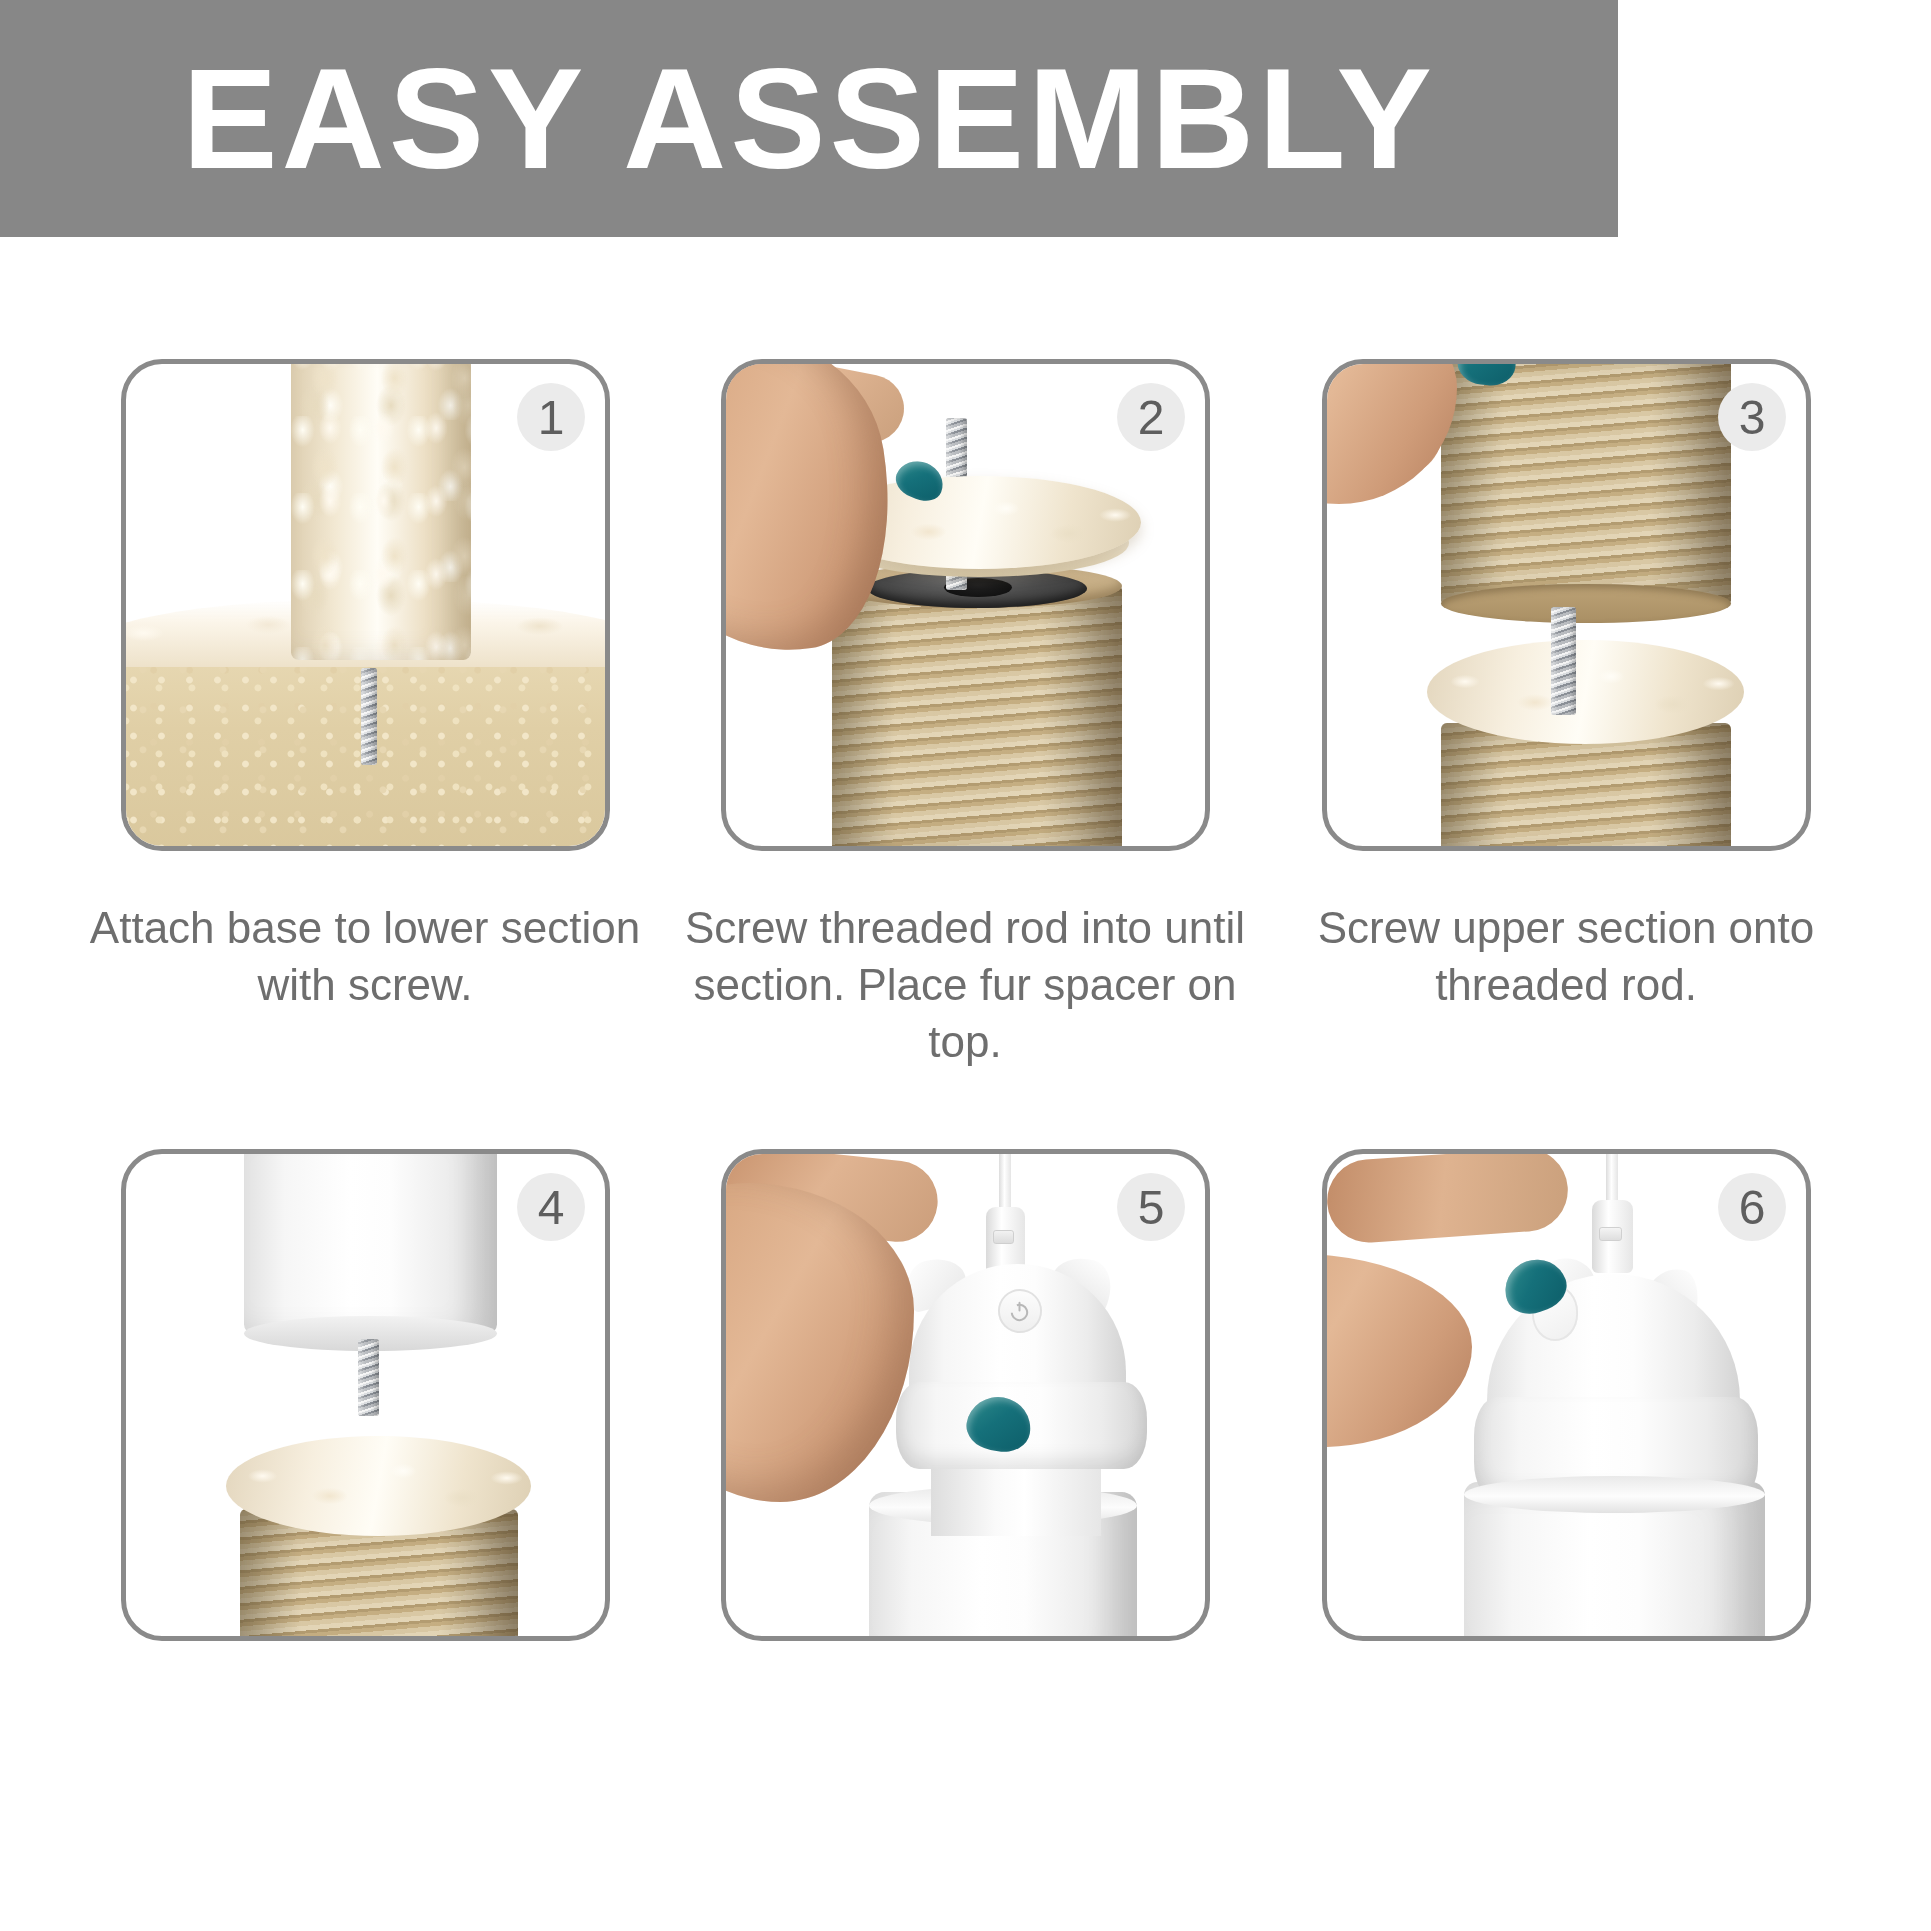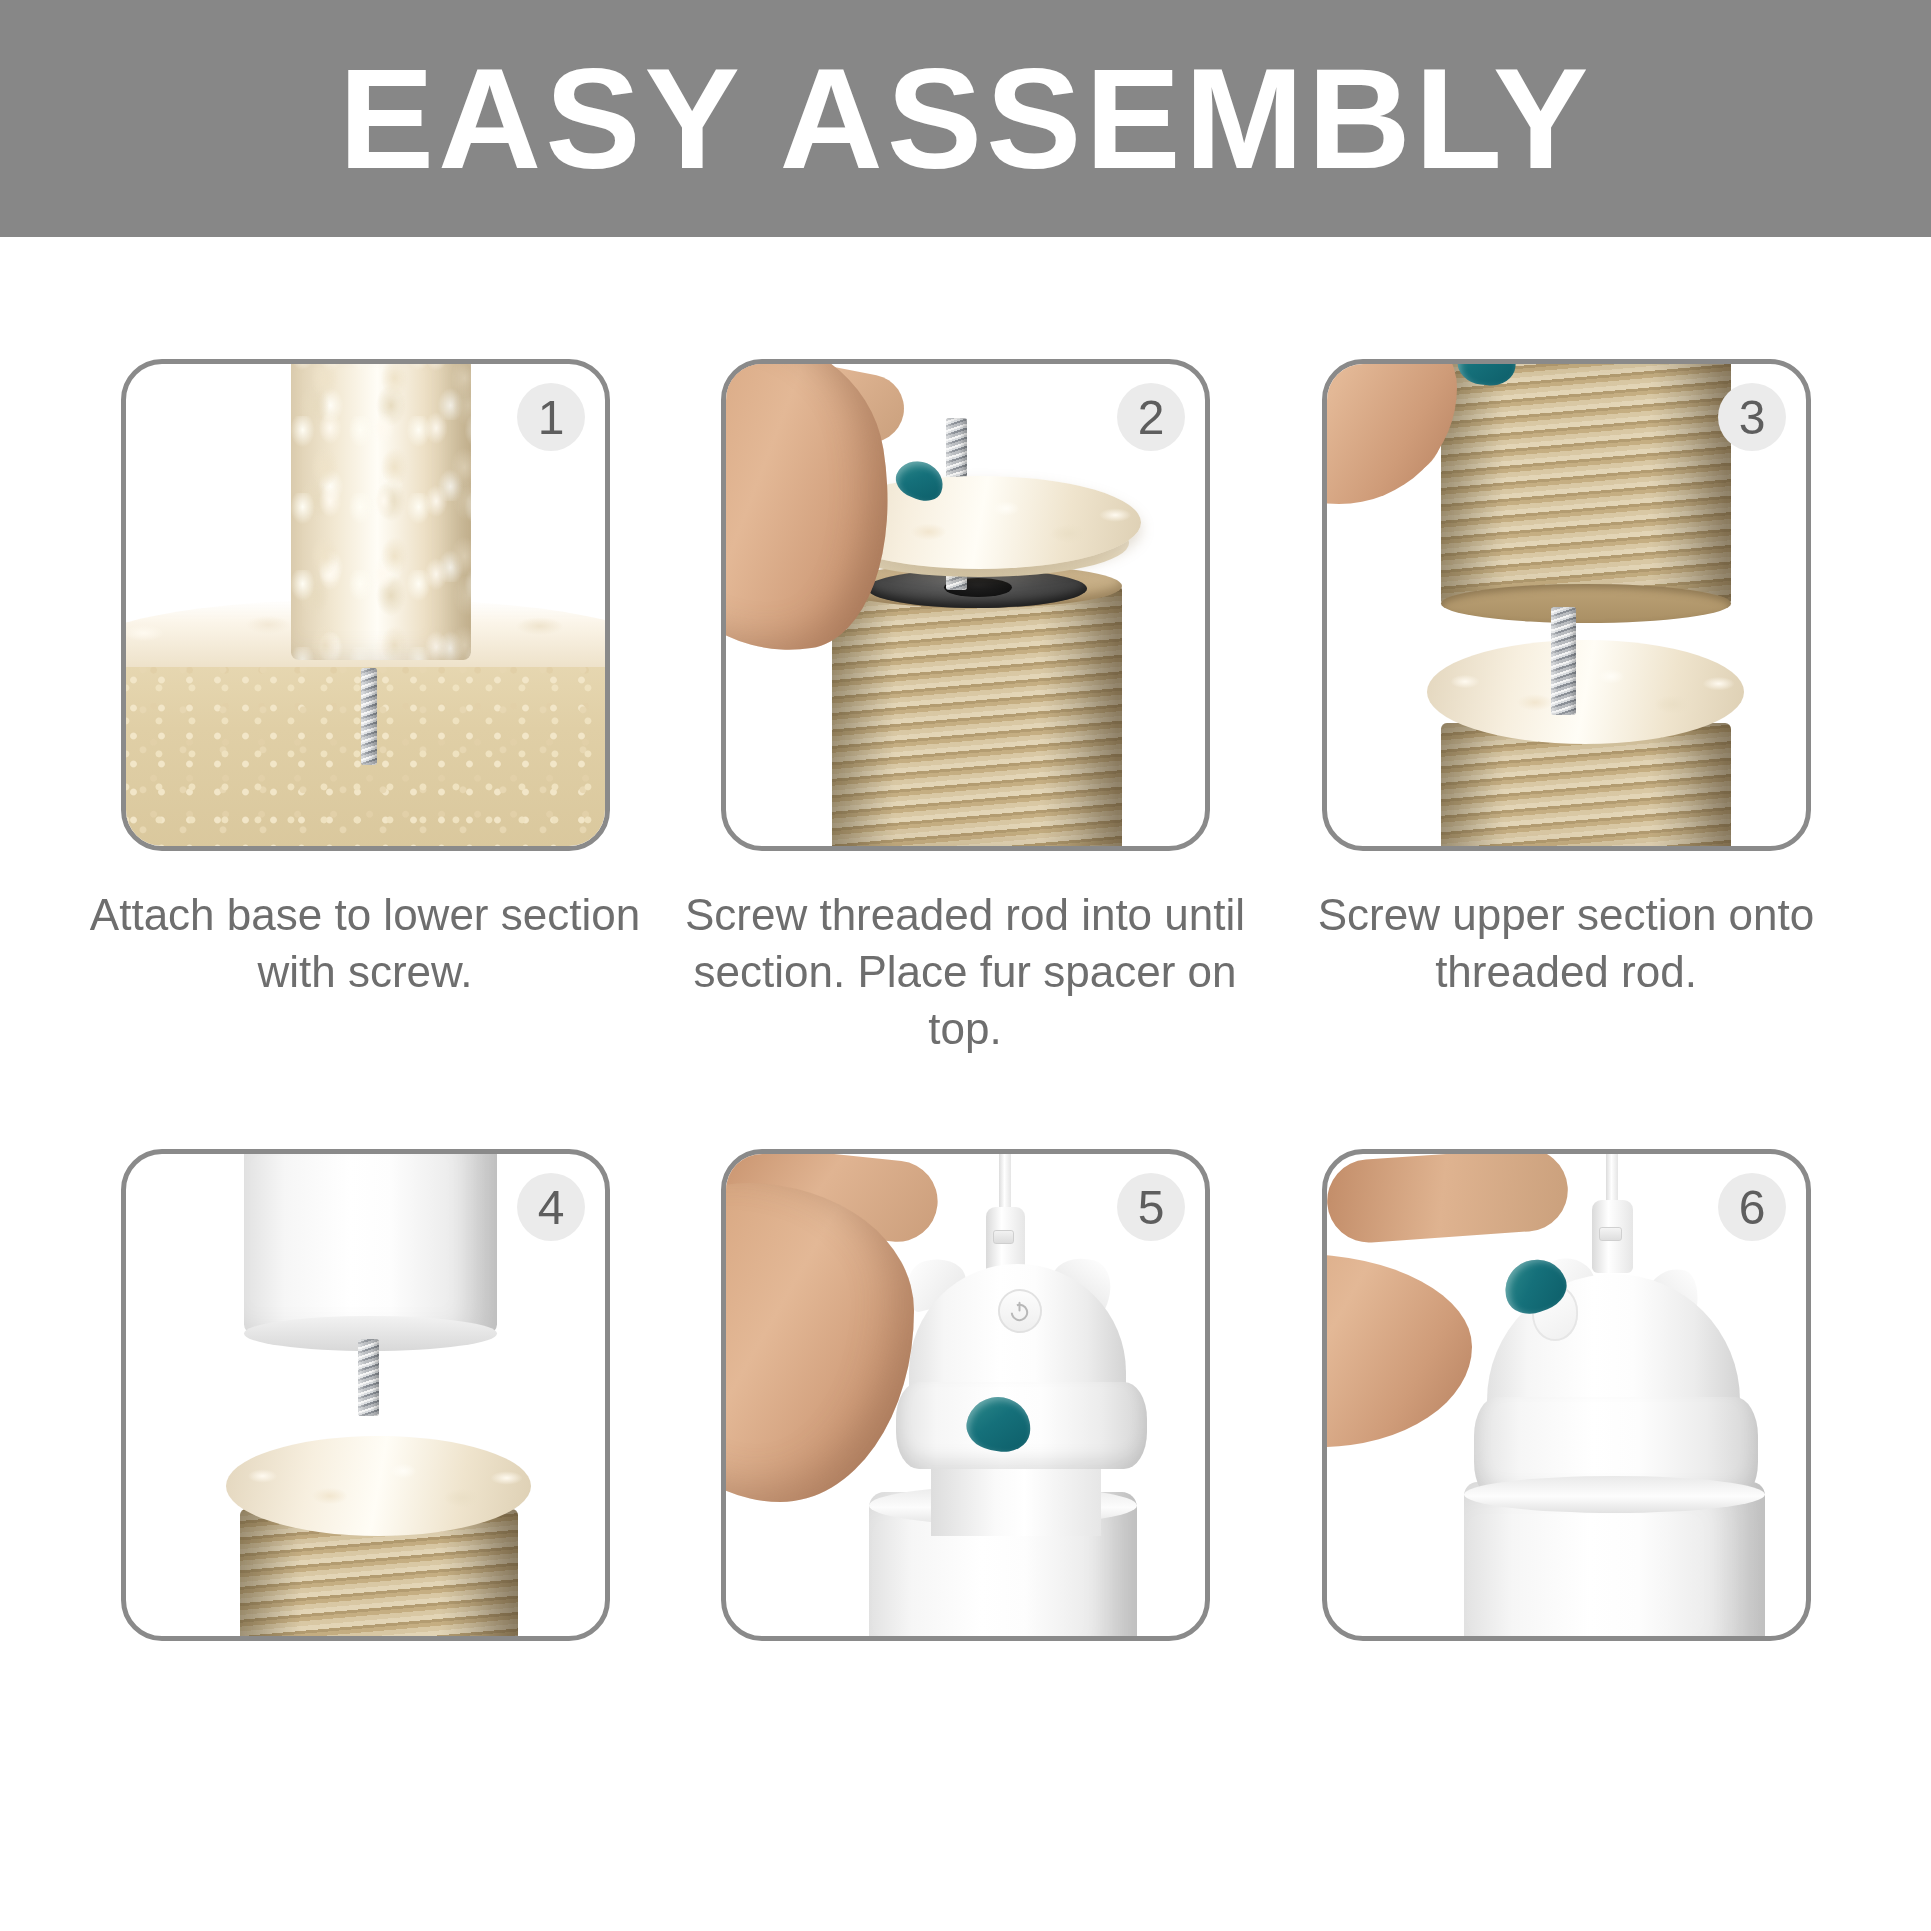--- a/index.html
+++ b/index.html
@@ -5,21 +5,21 @@
   * { margin:0; padding:0; box-sizing:border-box; }
   html,body { width:1931px; height:1931px; }
   body {
     background:#ffffff;
     font-family:"Liberation Sans", sans-serif;
     overflow:hidden;
   }
 
   
   .header-banner{
-    position:absolute; left:0; top:0; width:1931px; height:237px;
+    position:absolute; left:0; top:0; width:1618px; height:237px;
     background:#878787;
     display:flex; align-items:center; justify-content:center;
   }
   .header-title{
     color:#ffffff;
     font-size:143px;
     font-weight:bold;
     letter-spacing:3.9px;
     line-height:1;
     white-space:nowrap;
@@ -61,21 +61,21 @@
     border-radius:50%;
     background:#ebebeb;
     display:flex; align-items:center; justify-content:center;
     color:#5e5e5e;
     font-size:48px;
     font-weight:normal;
     z-index:40;
     font-family:"Liberation Sans", sans-serif;
   }
   .caption{
-    margin-top:35px;
+    margin-top:48px;
     text-align:center;
     color:#6e6e6e;
     font-size:44px;
     line-height:1.30;
     font-family:"Liberation Sans", sans-serif;
     padding:0 5.8px;
   }
 
   
 

